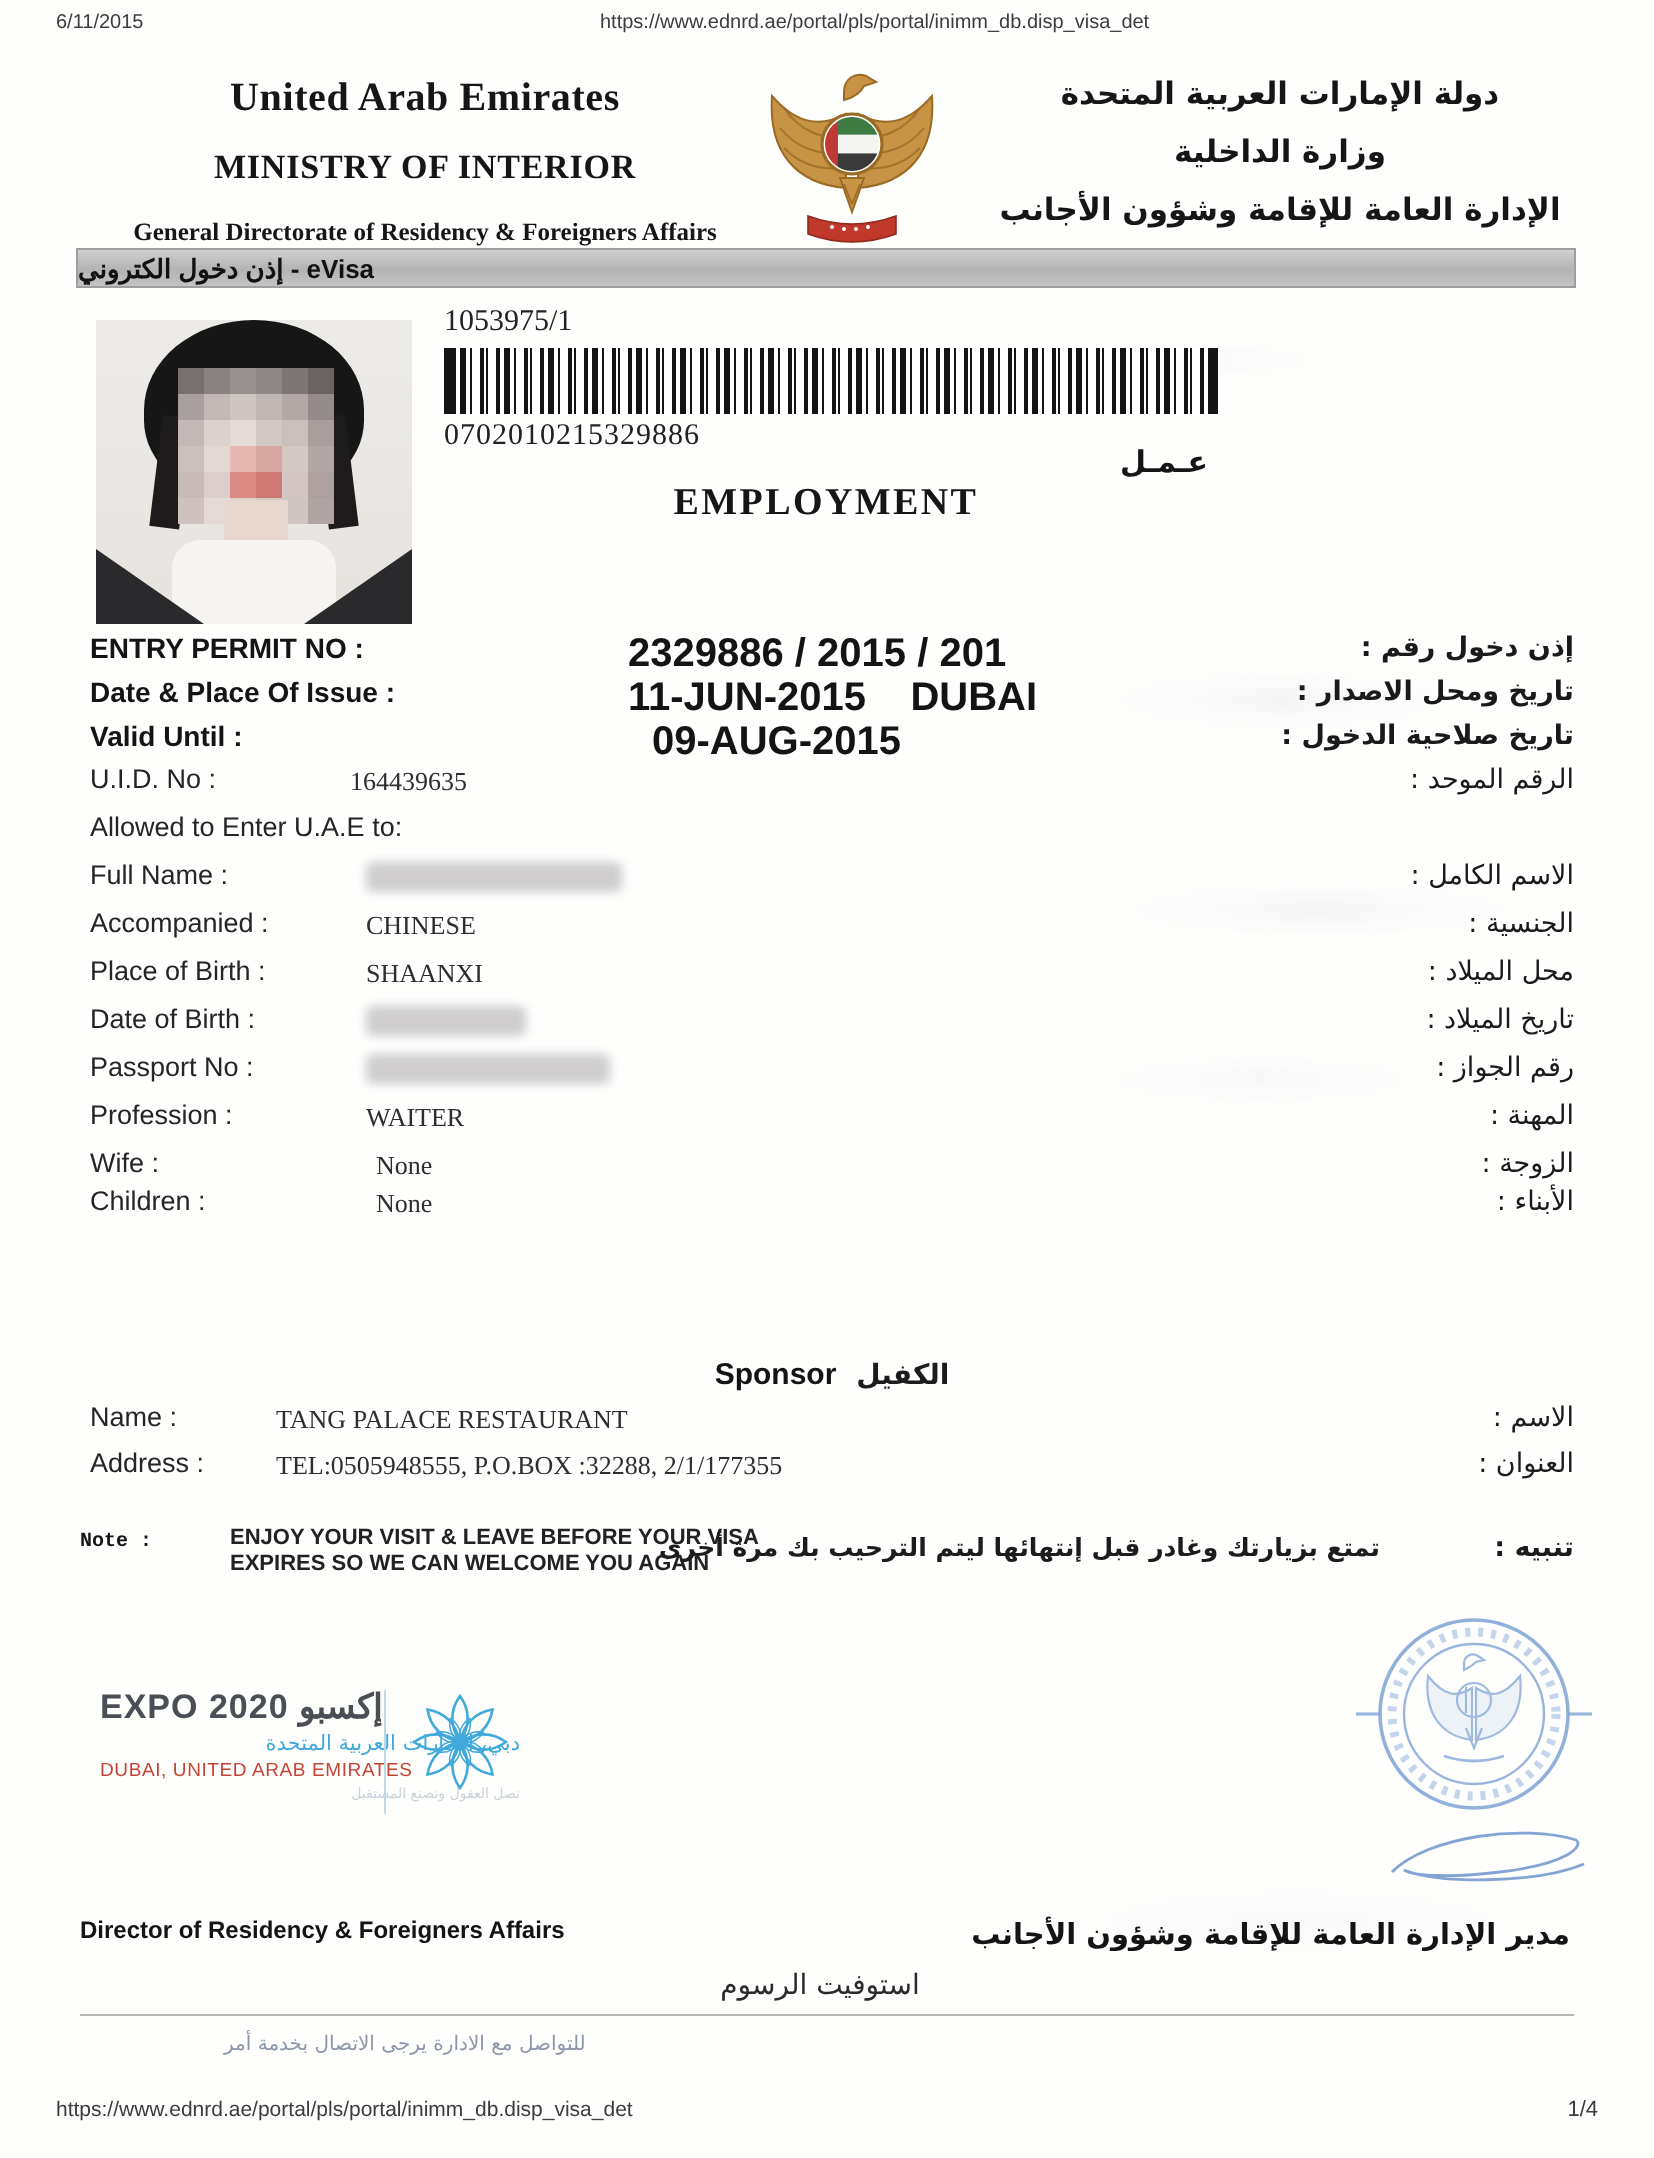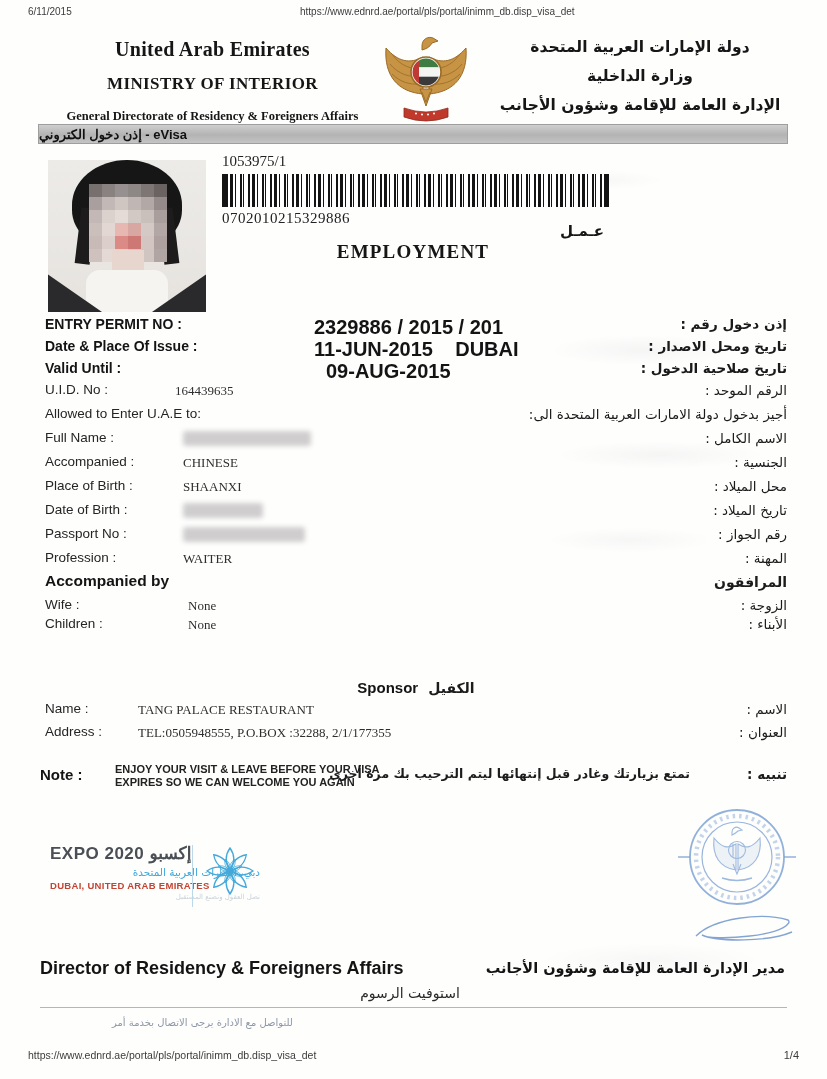--- a/index.html
+++ b/index.html
@@ -75,37 +75,37 @@
   .sponsor-head{left:45px;right:40px;top:679px;display:flex;justify-content:center;gap:10px;align-items:baseline;}
   .sponsor-head .en{font-size:15px;font-weight:bold;color:#141414;}
   .sponsor-head .arlbl{font-size:14px;font-weight:bold;}
   .sponsor{left:45px;right:40px;top:701px;}
   .srow{position:relative;height:23px;}
   .srow .lbl{position:absolute;left:0;top:0;font-size:13.5px;color:#252525;}
   .srow .val{position:absolute;left:93px;top:1px;font-family:"Liberation Serif",serif;font-size:13px;color:#2e2e2e;}
   .srow .arlbl{position:absolute;right:0;top:0;font-size:13.5px;}
   
   .note{left:40px;right:40px;top:762px;height:40px;}
-  .note .nlabel{position:absolute;left:0;top:4px;font-size:15px;font-weight:bold;color:#141414;}
+  .note .nlabel{position:absolute;left:0;top:4px;font-size:10px;font-weight:bold;color:#141414;font-family:Liberation Mono, monospace;}
   .note .ntext{position:absolute;left:75px;top:1px;font-size:11px;font-weight:bold;line-height:12.5px;color:#222;}
   .note .nar{position:absolute;right:97px;top:4px;font-size:12.5px;font-weight:bold;}
   .note .narlbl{position:absolute;right:0;top:4px;font-size:13.5px;font-weight:bold;}
   
   .expo{left:50px;top:843px;width:210px;height:78px;}
   .expo .t1{font-size:17px;color:#4a4f55;font-weight:bold;letter-spacing:.5px;}
   .expo .t2{font-size:10.5px;color:#41a9db;margin-top:2px;}
-  .expo .t3{font-size:9.5px;color:#c44434;font-weight:bold;margin-top:2px;letter-spacing:.3px;}
+  .expo .t3{font-size:9.5px;color:#c44434;font-weight:normal;margin-top:2px;letter-spacing:.3px;}
   .expo .t4{font-size:7px;color:#c9d2d8;margin-top:2px;}
   .expo .divider{position:absolute;left:142px;top:2px;width:1px;height:62px;background:#bcd9ea;}
   .expo .flower{position:absolute;left:154px;top:-2px;}
   
   .stamp{left:678px;top:798px;}
   .sig{left:688px;top:906px;}
   
-  .director-en{left:40px;top:958px;font-size:18px;font-weight:bold;color:#141414;}
+  .director-en{left:40px;top:958px;font-size:12px;font-weight:bold;color:#141414;}
   .director-ar{right:42px;top:960px;font-size:14.5px;font-weight:bold;color:#141414;}
   .fees{left:300px;top:985px;width:220px;text-align:center;font-size:14px;color:#2a2a2a;}
   .rule{left:40px;right:40px;top:1007px;border-top:1.5px solid #8f8f8f;opacity:.65;}
   .contact{left:112px;top:1017px;font-size:10px;color:#8d97a8;}
   .foot-url{left:28px;top:1049px;font-size:10.5px;color:#3c3c3c;}
   .pageno{right:28px;top:1049px;font-size:11px;color:#3c3c3c;}
 </style>
 </head>
 <body>
 
@@ -197,21 +197,20 @@
       <span class="val">09-AUG-2015</span>
       <span class="arlbl ar">تاريخ صلاحية الدخول :</span>
     </div>
     <div class="frow uid">
       <span class="lbl">U.I.D. No :</span>
       <span class="val">164439635</span>
       <span class="arlbl ar">الرقم الموحد :</span>
     </div>
     <div class="frow">
       <span class="lbl">Allowed to Enter U.A.E to:</span>
-      <span class="arlbl ar">أجيز بدخول دولة الامارات العربية المتحدة الى:</span>
     </div>
     <div class="frow">
       <span class="lbl">Full Name :</span>
       <span class="redact" style="left:138px;width:128px;"></span>
       <span class="arlbl ar">الاسم الكامل :</span>
     </div>
     <div class="frow">
       <span class="lbl">Accompanied :</span>
       <span class="val">CHINESE</span>
       <span class="arlbl ar">الجنسية :</span>
@@ -228,24 +227,20 @@
     </div>
     <div class="frow">
       <span class="lbl">Passport No :</span>
       <span class="redact" style="left:138px;width:122px;"></span>
       <span class="arlbl ar">رقم الجواز :</span>
     </div>
     <div class="frow">
       <span class="lbl">Profession :</span>
       <span class="val">WAITER</span>
       <span class="arlbl ar">المهنة :</span>
-    </div>
-    <div class="acc-head">
-      <span class="en">Accompanied by</span>
-      <span class="arlbl ar">المرافقون</span>
     </div>
     <div class="frow short">
       <span class="lbl">Wife :</span>
       <span class="val">None</span>
       <span class="arlbl ar">الزوجة :</span>
     </div>
     <div class="frow short">
       <span class="lbl">Children :</span>
       <span class="val">None</span>
       <span class="arlbl ar">الأبناء :</span>

